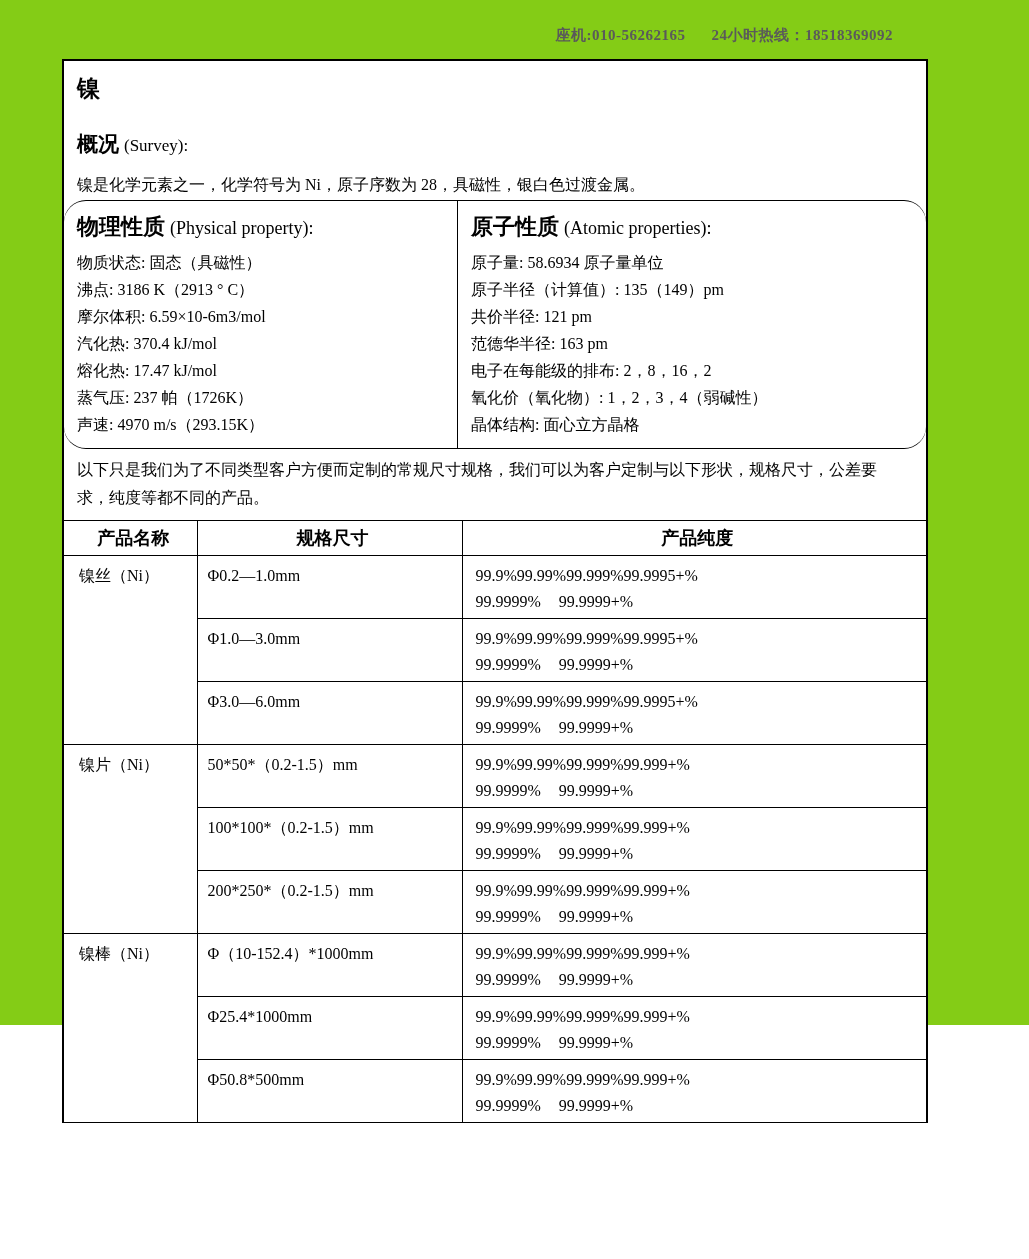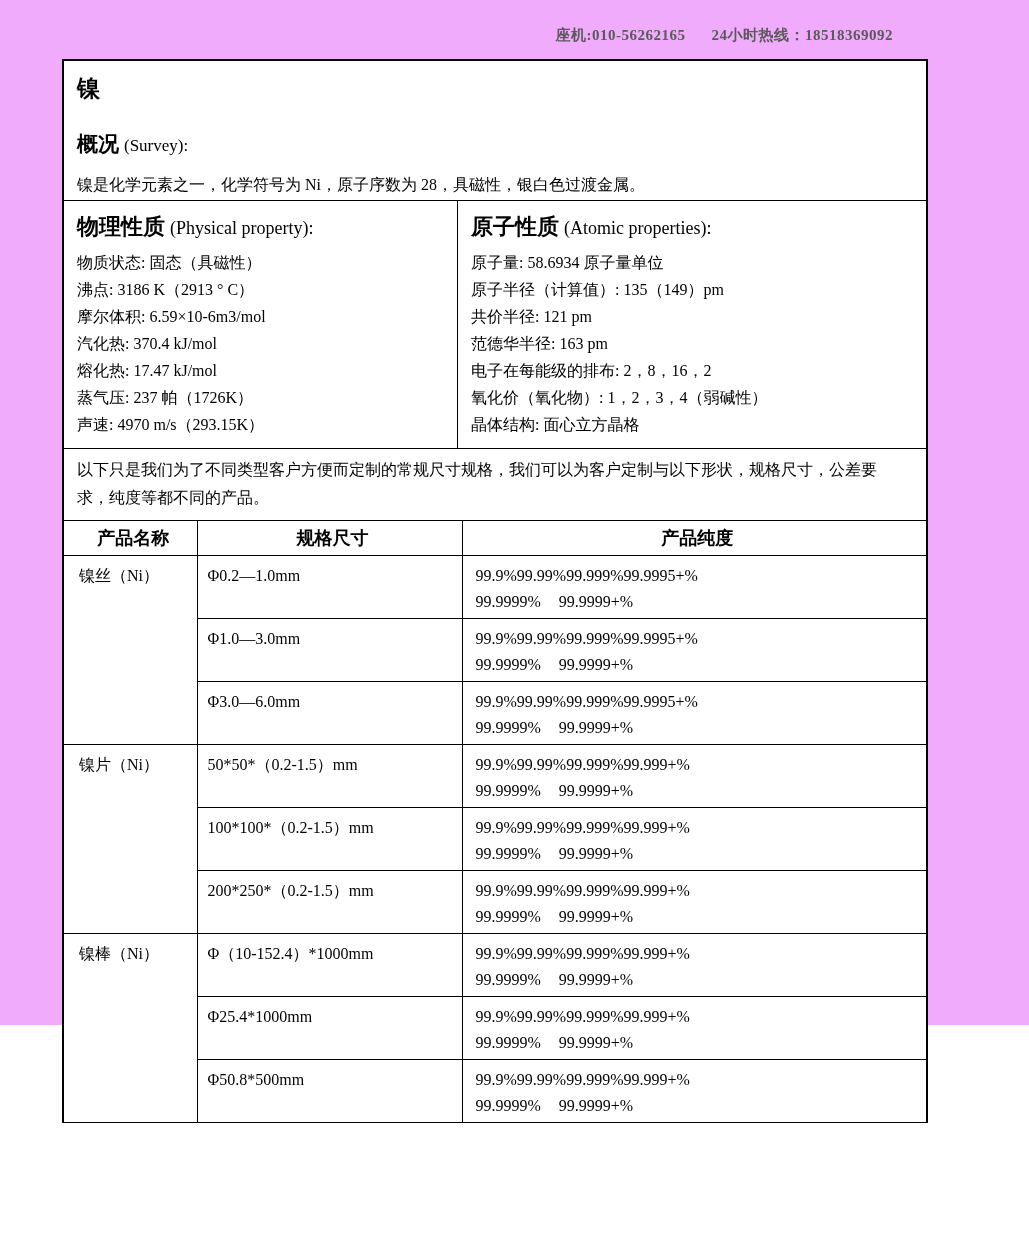--- a/index.html
+++ b/index.html
@@ -3,21 +3,21 @@
 <meta charset="utf-8">
 <style>
   * { margin: 0; padding: 0; box-sizing: border-box; }
   html, body { background: #ffffff; }
   body {
     width: 1029px; height: 1259px;
     overflow: hidden;
     font-family: "Liberation Serif", "DejaVu Serif", serif;
     color: #000;
   }
-  .page { position: relative; width: 1029px; height: 1025px; background: #f0abfc; }
+  .page { position: relative; width: 1029px; height: 1025px; background: #84cc16; }
 
   
   .top-header {
     padding: 26px 136px 0 0;
     text-align: right;
     font-size: 15px;
     font-weight: bold;
     color: #5a5a5a;
     letter-spacing: 0.5px;
   }
@@ -46,20 +46,21 @@
     font-size: 16px; line-height: 30px;
   }
   p.char-text { margin-bottom: 9px; }
 
   
   .prop-grid {
     display: grid;
     grid-template-columns: 393px 1fr;
     border-top: 1px solid #000;
     border-bottom: 1px solid #000;
+    border-radius: 22px;
   }
   .prop-col { padding: 10px 8px 10px 13px; }
   .prop-col.right { border-left: 1px solid #000; }
   h3.prop-head { line-height: 32px; margin-bottom: 5px; }
   h3.prop-head .zh { font-size: 22px; font-weight: bold; }
   h3.prop-head .en { font-size: 18px; font-weight: normal; margin-left: 5px; }
   .prop-line { font-size: 16px; line-height: 27px; white-space: nowrap; }
 
   
   p.note {

